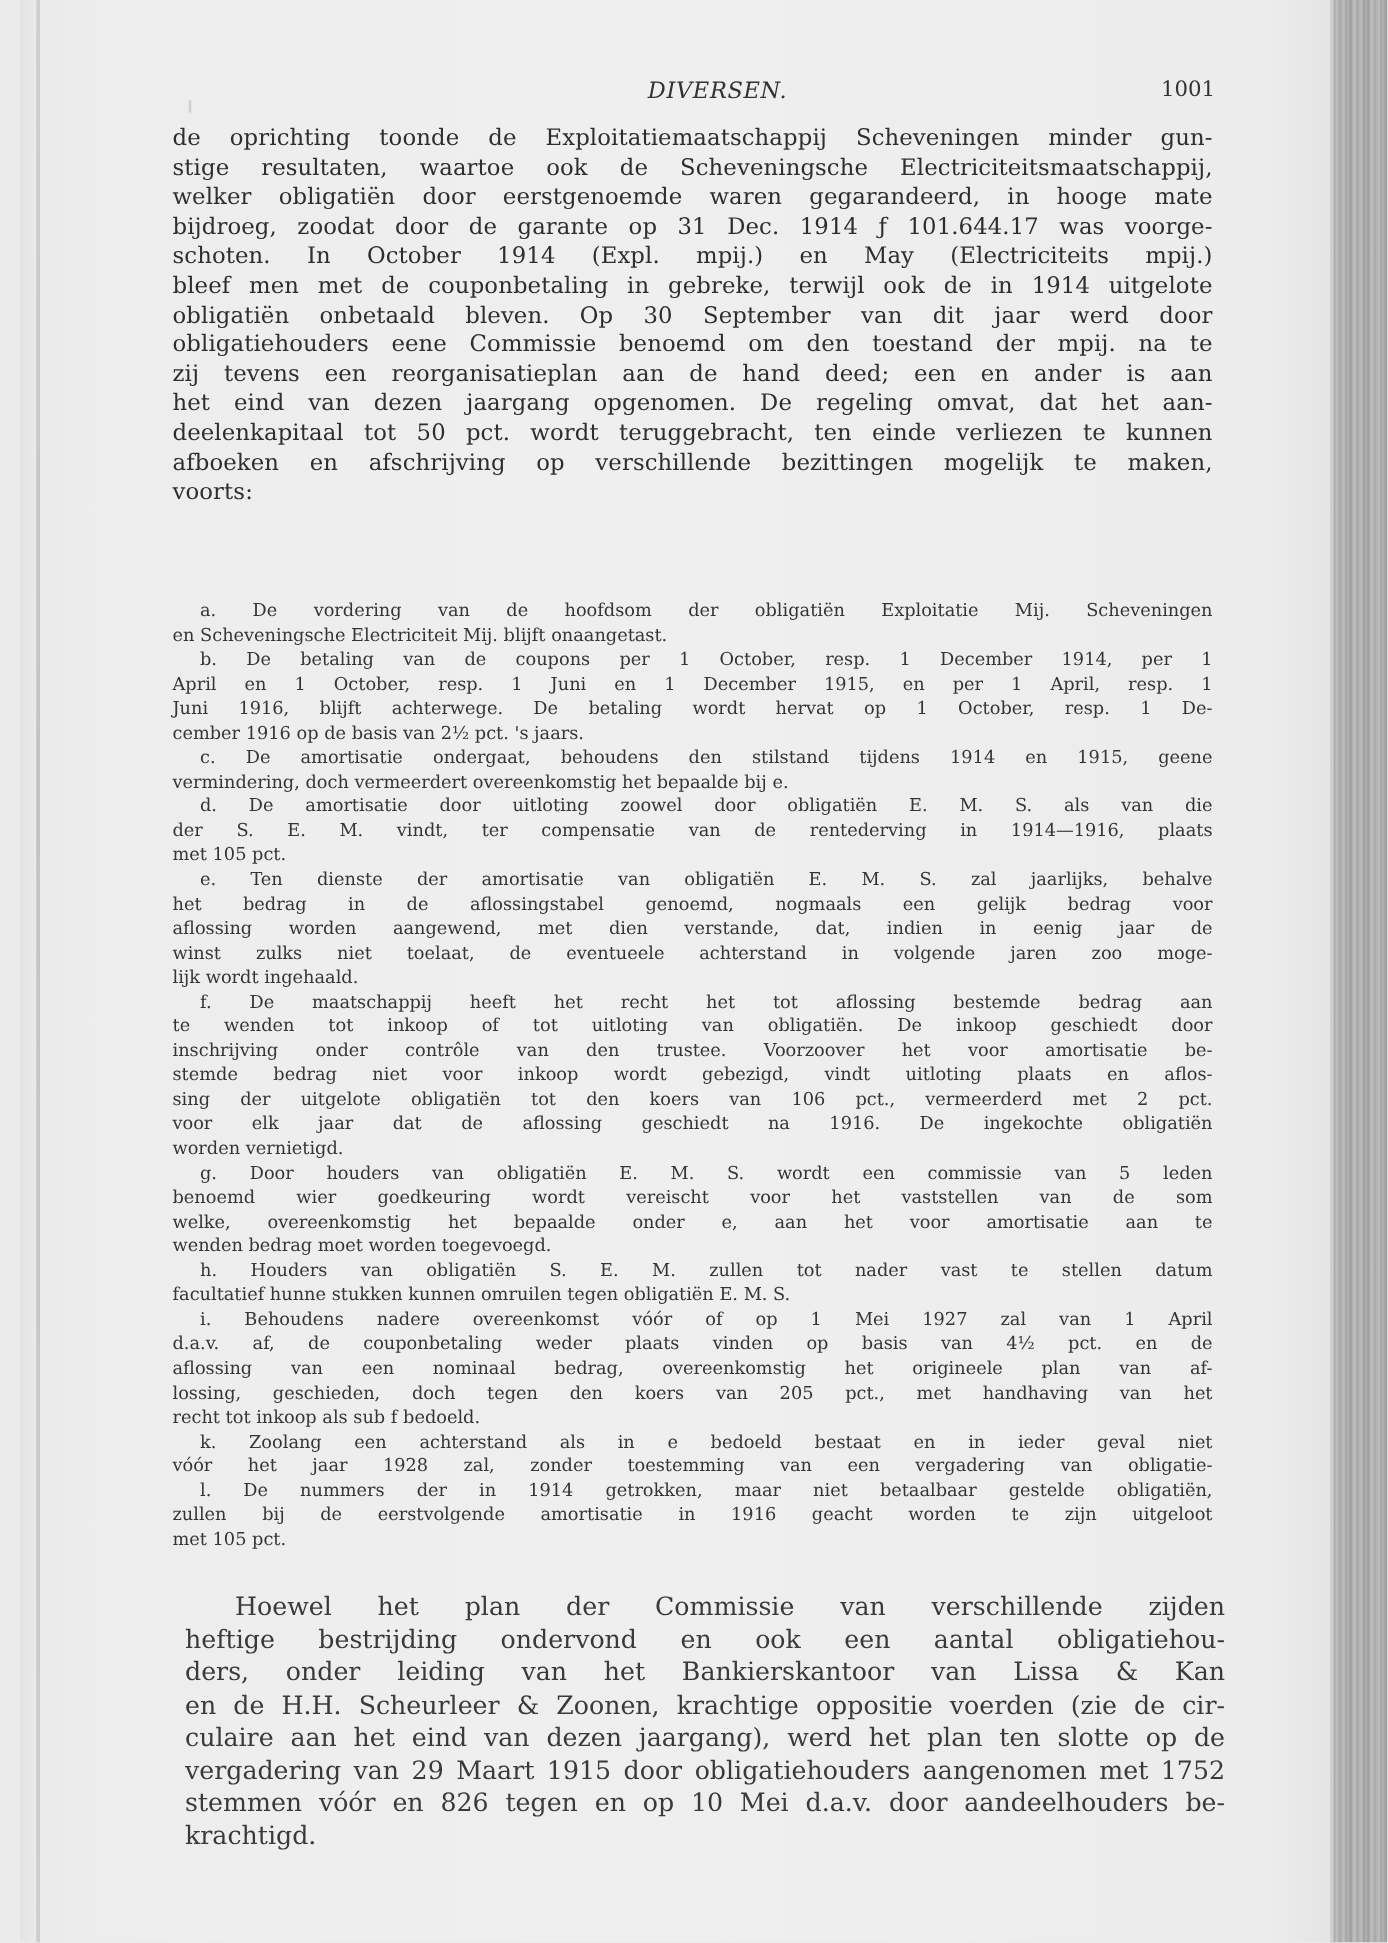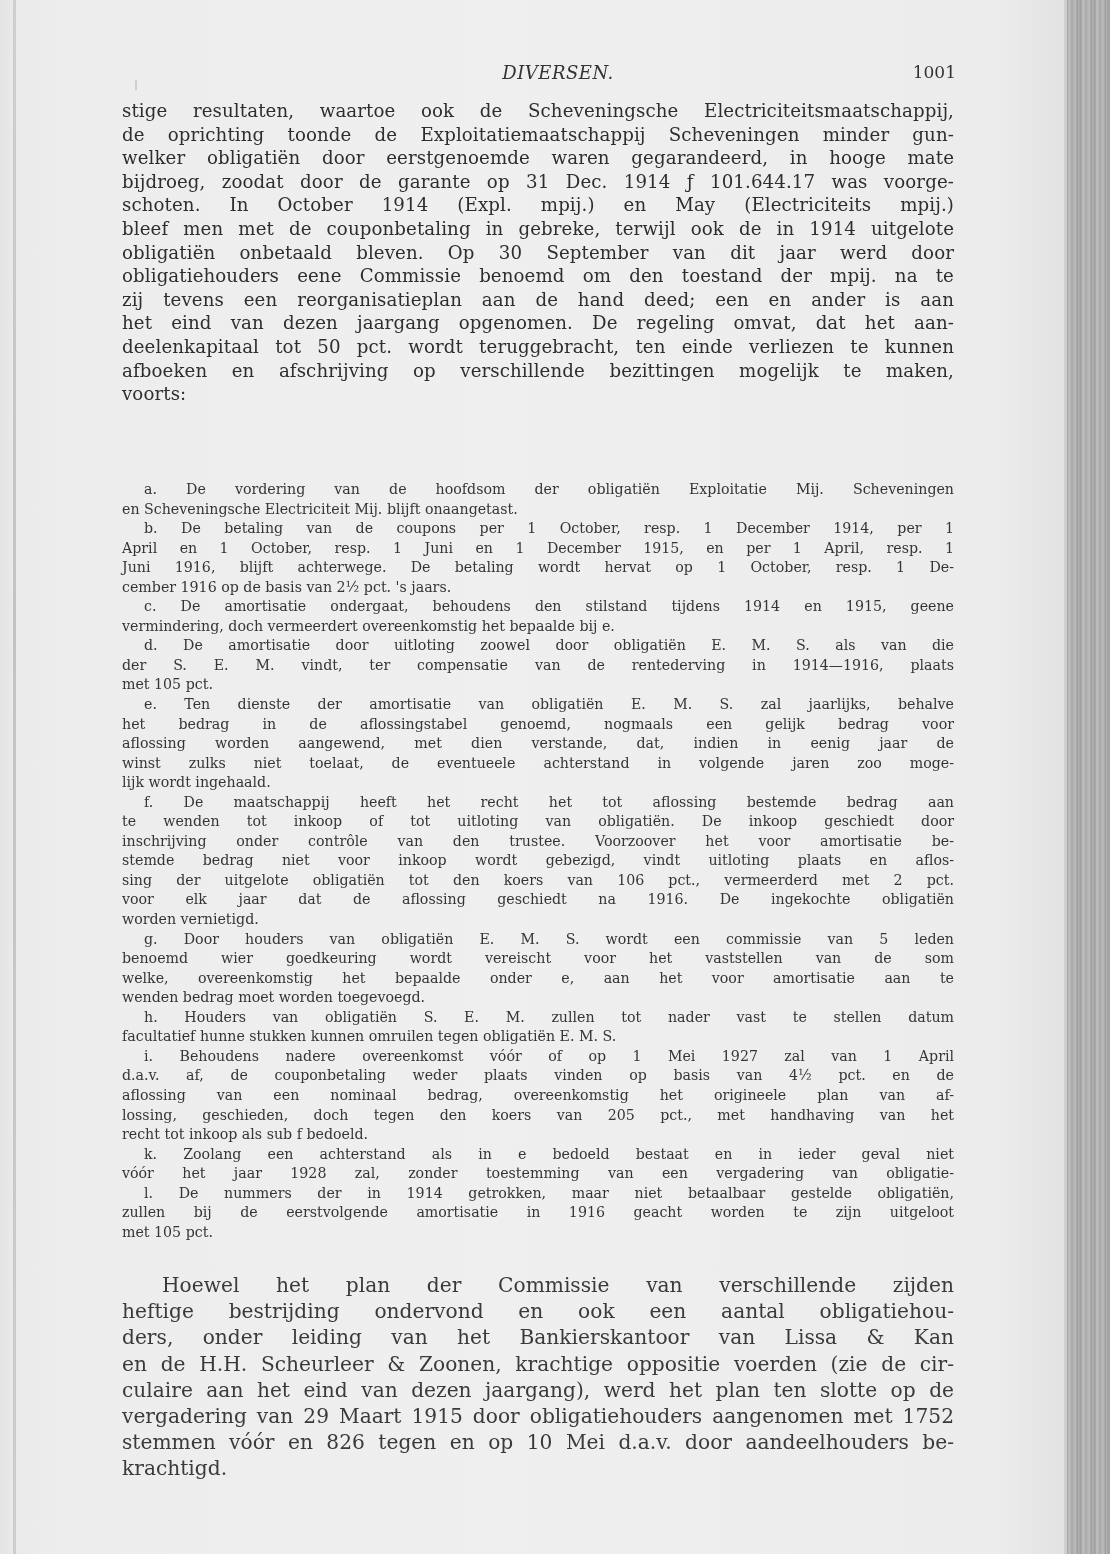--- a/index.html
+++ b/index.html
@@ -10,21 +10,21 @@
     width: 1110px;
     height: 1554px;
     position: relative;
     overflow: hidden;
     background: #ebebeb;
     font-family: "DejaVu Serif", "Liberation Serif", serif;
     color: #2e2e2e;
   }
   .page {
     position: absolute;
-    left: 0;
+    left: 16px;
     top: 0;
     width: 1064px;
     height: 1554px;
     background: linear-gradient(90deg, #e4e4e4 0px, #eaeaea 14px, #ededed 60px, #efefef 500px, #ececec 1000px, #e2e2e2 1064px);
   }
   .left-rule {
     position: absolute;
     left: 13px;
     top: 0;
     width: 3px;
@@ -124,22 +124,22 @@
 
 <div class="page">
   <div class="left-rule"></div>
 
   <div class="running-head">
     <span class="running-title">DIVERSEN.</span>
     <span class="page-number">1001</span>
   </div>
 
   <div class="text-block main-para" style="top:99px;">
+    <span class="line">de oprichting toonde de Exploitatiemaatschappij Scheveningen minder gun-</span>
     <span class="line">stige resultaten, waartoe ook de Scheveningsche Electriciteitsmaatschappij,</span>
-    <span class="line">de oprichting toonde de Exploitatiemaatschappij Scheveningen minder gun-</span>
     <span class="line">welker obligatiën door eerstgenoemde waren gegarandeerd, in hooge mate</span>
     <span class="line">bijdroeg, zoodat door de garante op 31 Dec. 1914 ƒ 101.644.17 was voorge-</span>
     <span class="line">schoten. In October 1914 (Expl. mpij.) en May (Electriciteits mpij.)</span>
     <span class="line">bleef men met de couponbetaling in gebreke, terwijl ook de in 1914 uitgelote</span>
     <span class="line">obligatiën onbetaald bleven. Op 30 September van dit jaar werd door</span>
     <span class="line">obligatiehouders eene Commissie benoemd om den toestand der mpij. na te</span>
     <span class="line">zij tevens een reorganisatieplan aan de hand deed; een en ander is aan</span>
     <span class="line">het eind van dezen jaargang opgenomen. De regeling omvat, dat het aan-</span>
     <span class="line">deelenkapitaal tot 50 pct. wordt teruggebracht, ten einde verliezen te kunnen</span>
     <span class="line">afboeken en afschrijving op verschillende bezittingen mogelijk te maken,</span>
@@ -203,21 +203,21 @@
       <span class="line indent">k. Zoolang een achterstand als in e bedoeld bestaat en in ieder geval niet</span>
       <span class="line">vóór het jaar 1928 zal, zonder toestemming van een vergadering van obligatie-</span>
     </div>
     <div>
       <span class="line indent">l. De nummers der in 1914 getrokken, maar niet betaalbaar gestelde obligatiën,</span>
       <span class="line">zullen bij de eerstvolgende amortisatie in 1916 geacht worden te zijn uitgeloot</span>
       <span class="line last">met 105 pct.</span>
     </div>
   </div>
 
-  <div class="text-block final-para" style="top:1272px;">
+  <div class="text-block final-para" style="top:1272px;margin-left:10px;">
     <span class="line indent">Hoewel het plan der Commissie van verschillende zijden</span>
     <span class="line">heftige bestrijding ondervond en ook een aantal obligatiehou-</span>
     <span class="line">ders, onder leiding van het Bankierskantoor van Lissa &amp; Kan</span>
     <span class="line">en de H.H. Scheurleer &amp; Zoonen, krachtige oppositie voerden (zie de cir-</span>
     <span class="line">culaire aan het eind van dezen jaargang), werd het plan ten slotte op de</span>
     <span class="line">vergadering van 29 Maart 1915 door obligatiehouders aangenomen met 1752</span>
     <span class="line">stemmen vóór en 826 tegen en op 10 Mei d.a.v. door aandeelhouders be-</span>
     <span class="line last">krachtigd.</span>
   </div>
 

